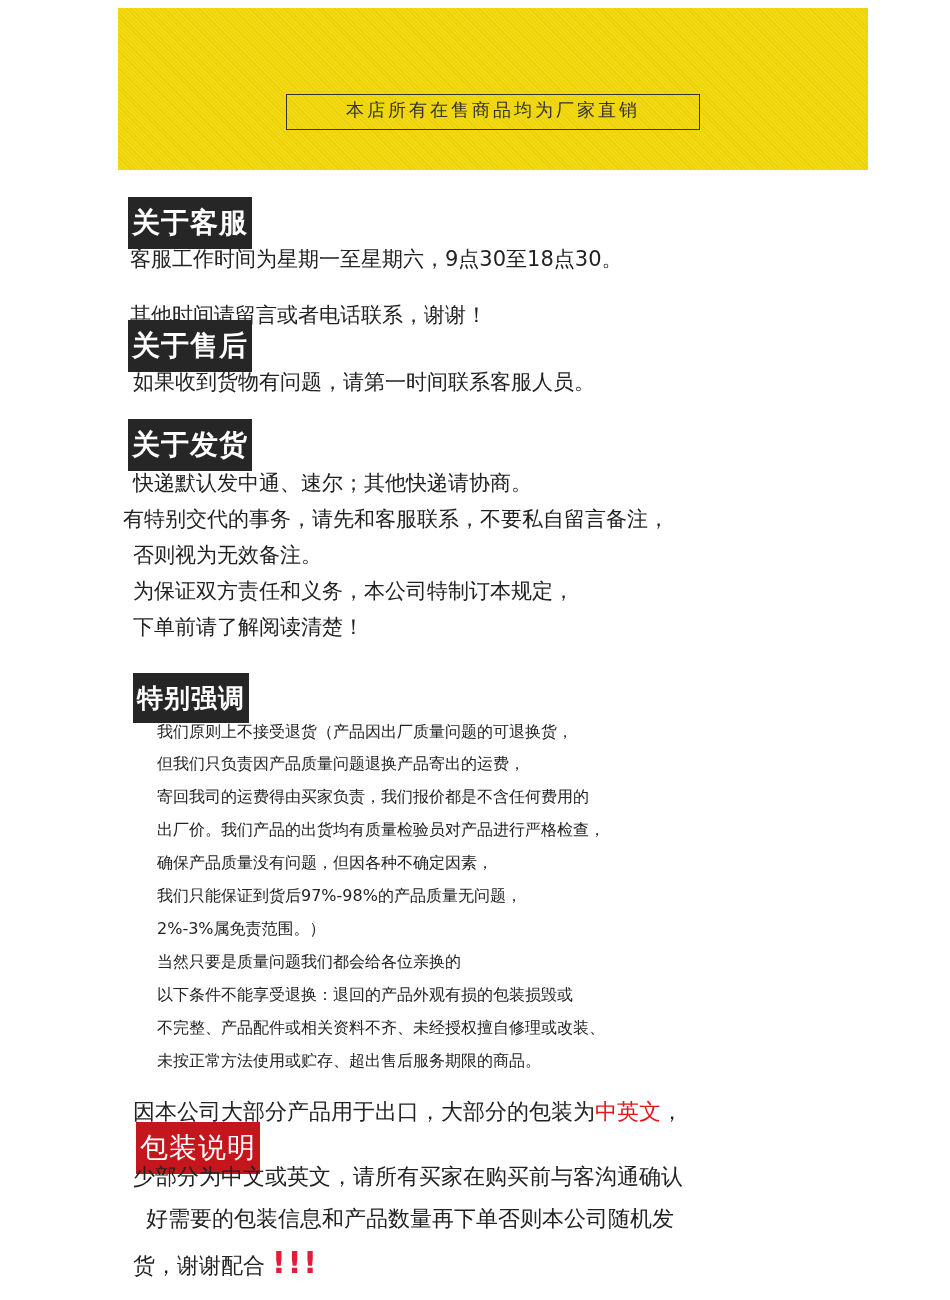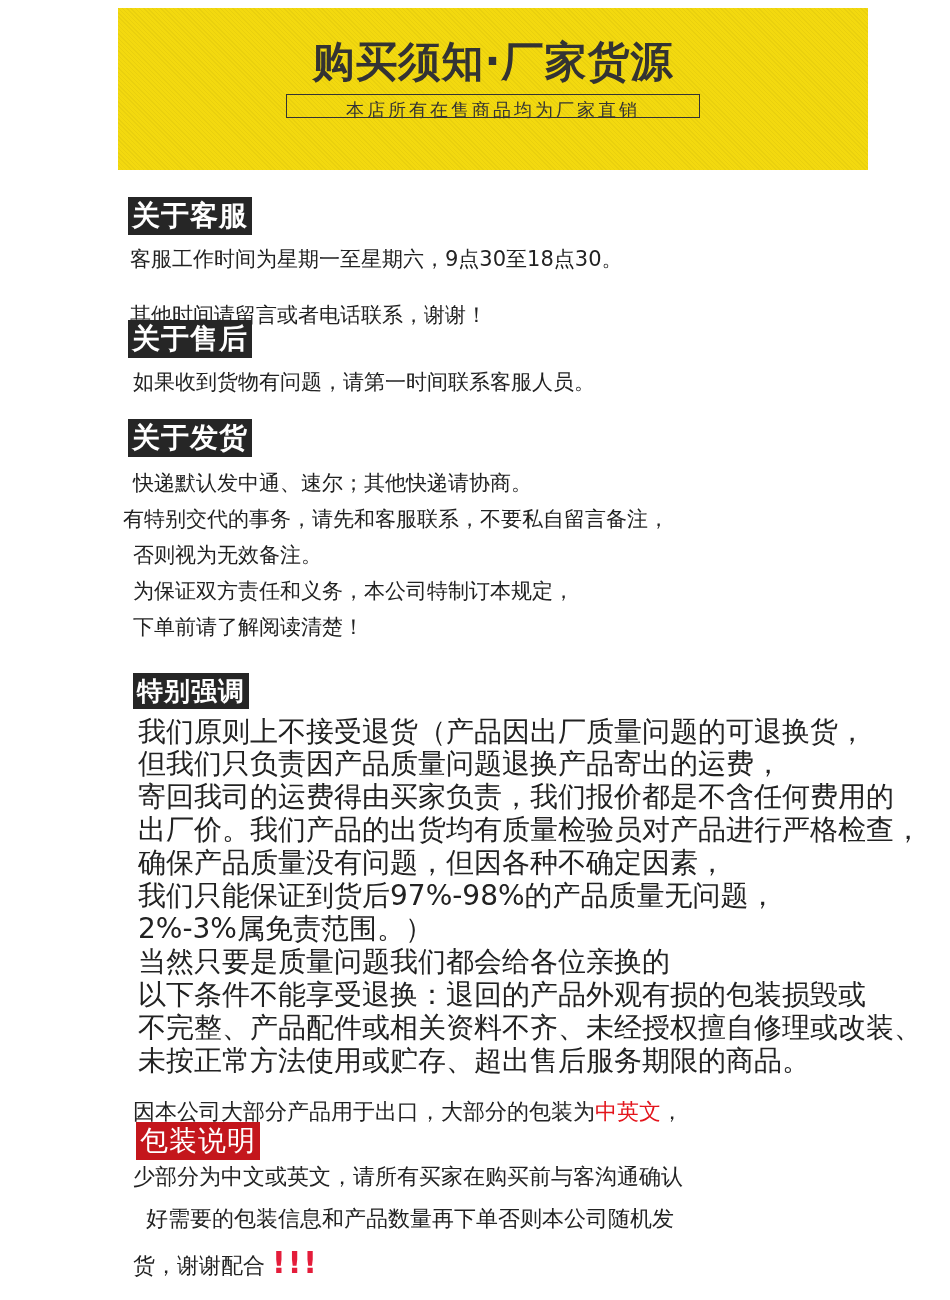--- a/index.html
+++ b/index.html
@@ -10,45 +10,44 @@
   .banner {
     position: absolute; left: 118px; top: 8px; width: 750px; height: 162px;
     background-color: #f3d90f;
     background-image: repeating-linear-gradient(45deg, rgba(0,0,0,0.04) 0 1px, transparent 1px 3px);
   }
   .banner-title {
     position: absolute; left: 0; right: 0; top: 26px; text-align: center;
     font-size: 42px; font-weight: bold; color: #333; letter-spacing: 1px;
   }
   .banner-box {
-    position: absolute; left: 168px; top: 86px; width: 414px; height: 24px;
+    position: absolute; left: 168px; top: 86px; width: 414px; height: 36px;
     border: 1.5px solid #333; box-sizing: border-box; text-align: center;
     font-size: 18px; line-height: 29px; color: #333; letter-spacing: 3px;
   }
   .banner-en {
     position: absolute; left: 0; right: 0; top: 130px; text-align: center;
     font-size: 8px; color: #333; letter-spacing: 0.6px; font-family: "Liberation Sans", sans-serif;
   }
   .tag {
     position: absolute; background: #262626; color: #fff; font-weight: bold;
-    font-size: 28px; line-height: 38px; padding: 0 4px; letter-spacing: 1px;
+    font-size: 28px; line-height: 38px; padding: 7px 4px; letter-spacing: 1px;
   }
   .tag.red { background: #c4161c; font-weight: normal; margin-top: 44px; }
   .line {
     position: absolute; font-size: 21px; color: #222; white-space: nowrap; line-height: 28px;
   }
-  .sm { font-size: 28px; }
+  .sm { font-size: 16px; margin-left: 19px; }
   .red-text { color: #e3141b; }
   .excl { color: #e41c3a; font-weight: bold; font-size: 30px; letter-spacing: 2px; }
 </style>
 </head>
 <body>
 
 <div class="banner">
-  <div class="banner-title">购买须知·厂家货源</div>
   <div class="banner-box">本店所有在售商品均为厂家直销</div>
 </div>
 
 <div class="tag" style="left:128px;top:197px;">关于客服</div>
 <div class="line" style="left:130px;top:245px;">客服工作时间为星期一至星期六，9点30至18点30。</div>
 <div class="line" style="left:130px;top:282px;margin-top:19px;">其他时间请留言或者电话联系，谢谢！</div>
 
 <div class="tag" style="left:128px;top:320px;">关于售后</div>
 <div class="line" style="left:133px;top:368px;">如果收到货物有问题，请第一时间联系客服人员。</div>
 

